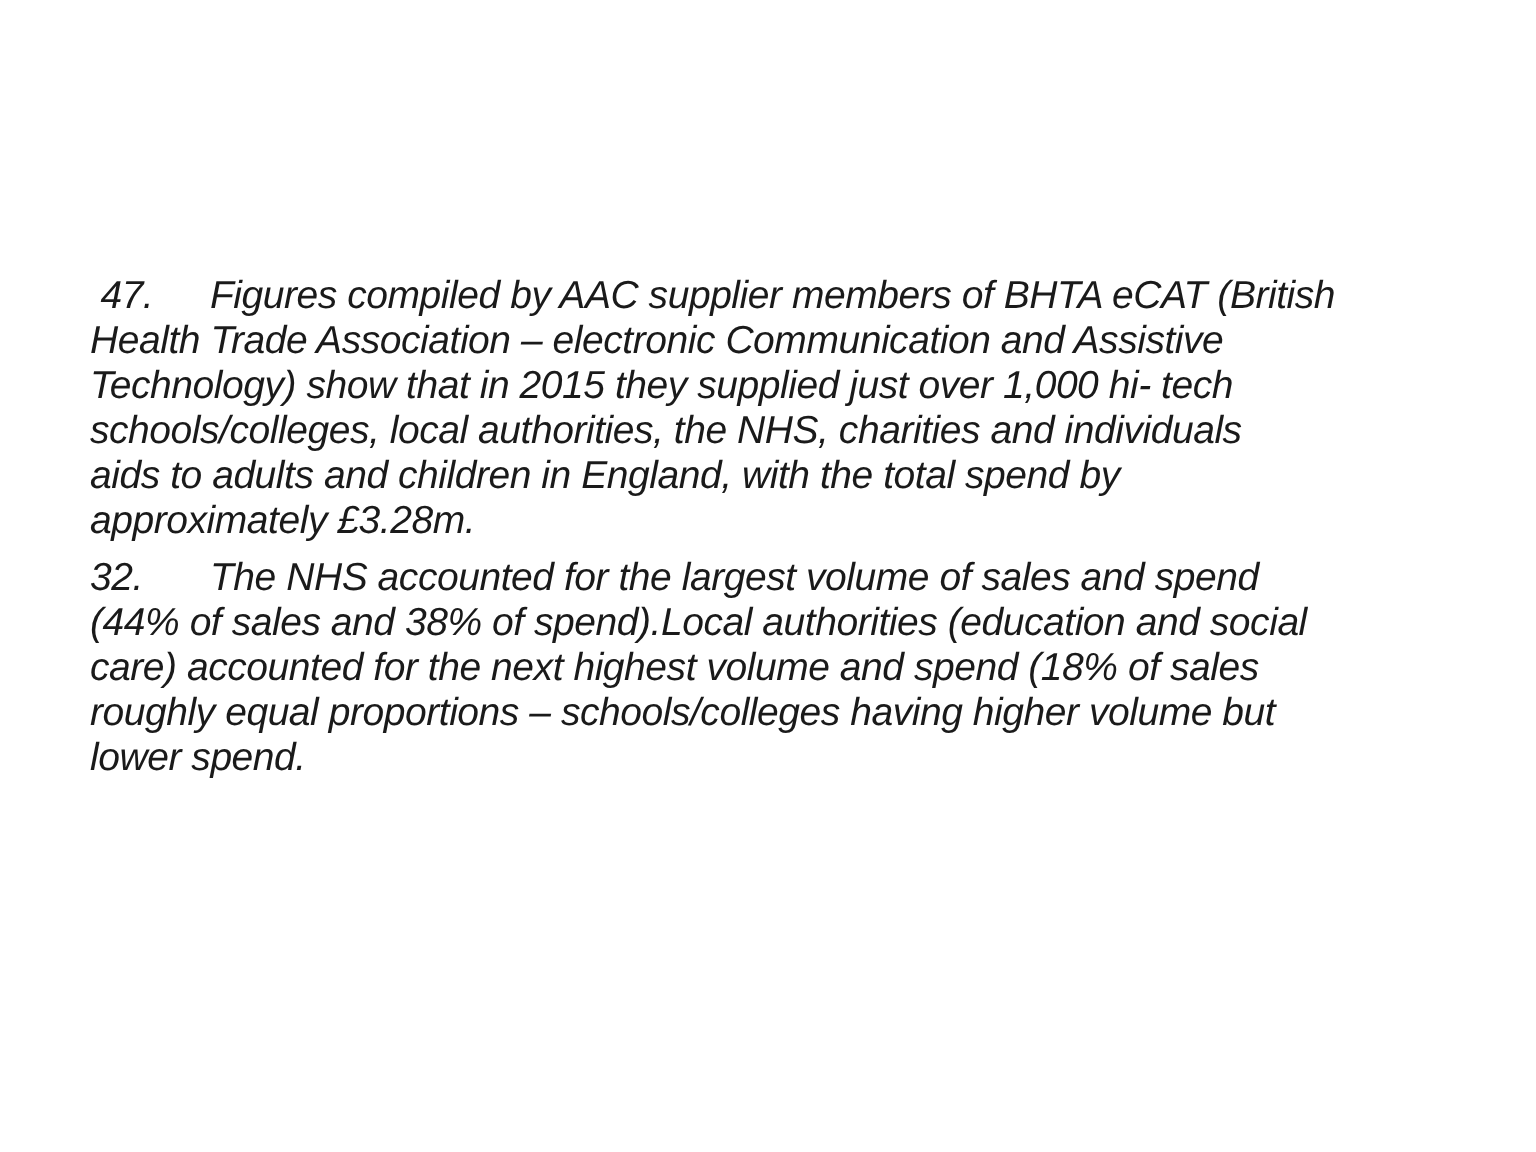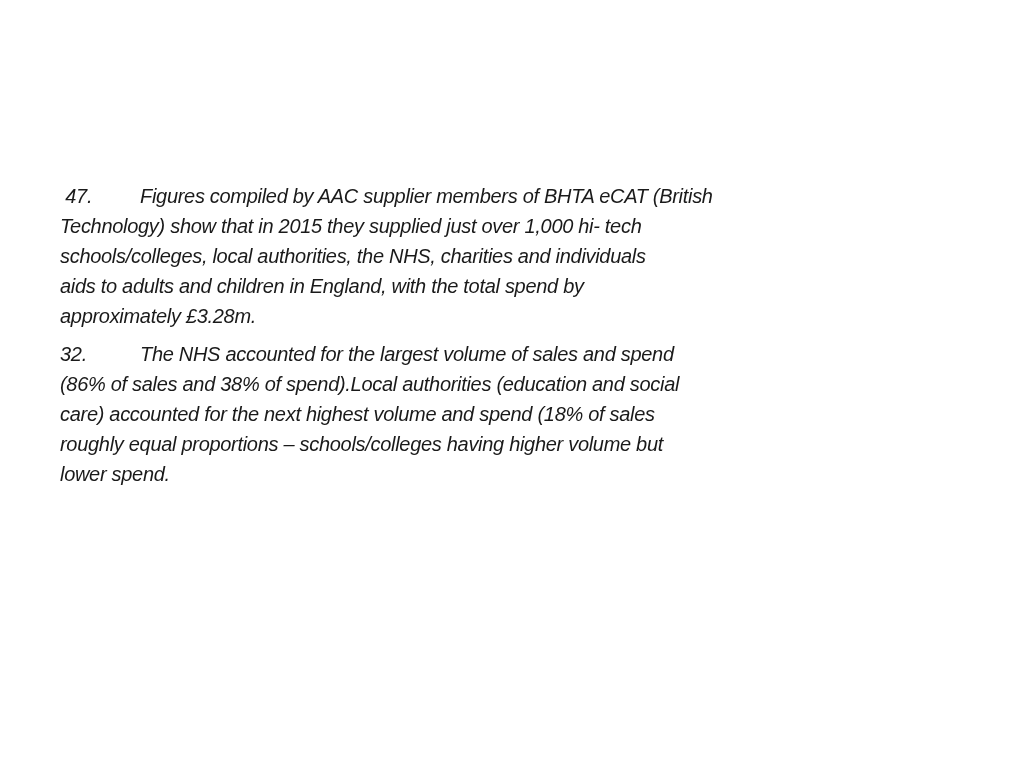--- a/index.html
+++ b/index.html
@@ -20,21 +20,21 @@
     height: 768px;
     background: #ffffff;
   }
   .textblock {
     position: absolute;
     left: 60px;
     top: 181px;
     width: 924px;
     color: #1a1a1a;
     font-style: italic;
-    font-size: 20px;
+    font-size: 26px;
     line-height: 30px;
     letter-spacing: -0.3px;
   }
   .para {
     margin: 0 0 8px 0;
   }
   .line {
     white-space: pre;
   }
   .num {
@@ -44,28 +44,29 @@
   }
 </style>
 </head>
 <body style="background: rgb(255, 255, 255);">
 
 <div class="slide">
   <div class="textblock" style="color: rgb(26, 26, 26);">
 
     <div class="para">
       <div class="line"><span class="num"> 47.</span><span>Figures compiled by AAC supplier members of BHTA eCAT (British</span></div>
+      <div class="line">Health Trade Association – electronic Communication and Assistive</div>
       <div class="line">Technology) show that in 2015 they supplied just over 1,000 hi- tech</div>
       <div class="line">schools/colleges, local authorities, the NHS, charities and individuals</div>
       <div class="line">aids to adults and children in England, with the total spend by</div>
       <div class="line">approximately £3.28m.</div>
     </div>
 
     <div class="para">
       <div class="line"><span class="num">32.</span><span>The NHS accounted for the largest volume of sales and spend</span></div>
-      <div class="line">(86% of sales and 38% of spend).Local authorities (education and social</div>
+      <div class="line">(44% of sales and 38% of spend).Local authorities (education and social</div>
       <div class="line">care) accounted for the next highest volume and spend (18% of sales</div>
       <div class="line">roughly equal proportions – schools/colleges having higher volume but</div>
       <div class="line">lower spend.</div>
     </div>
 
   </div>
 </div>
 
 </body></html>

